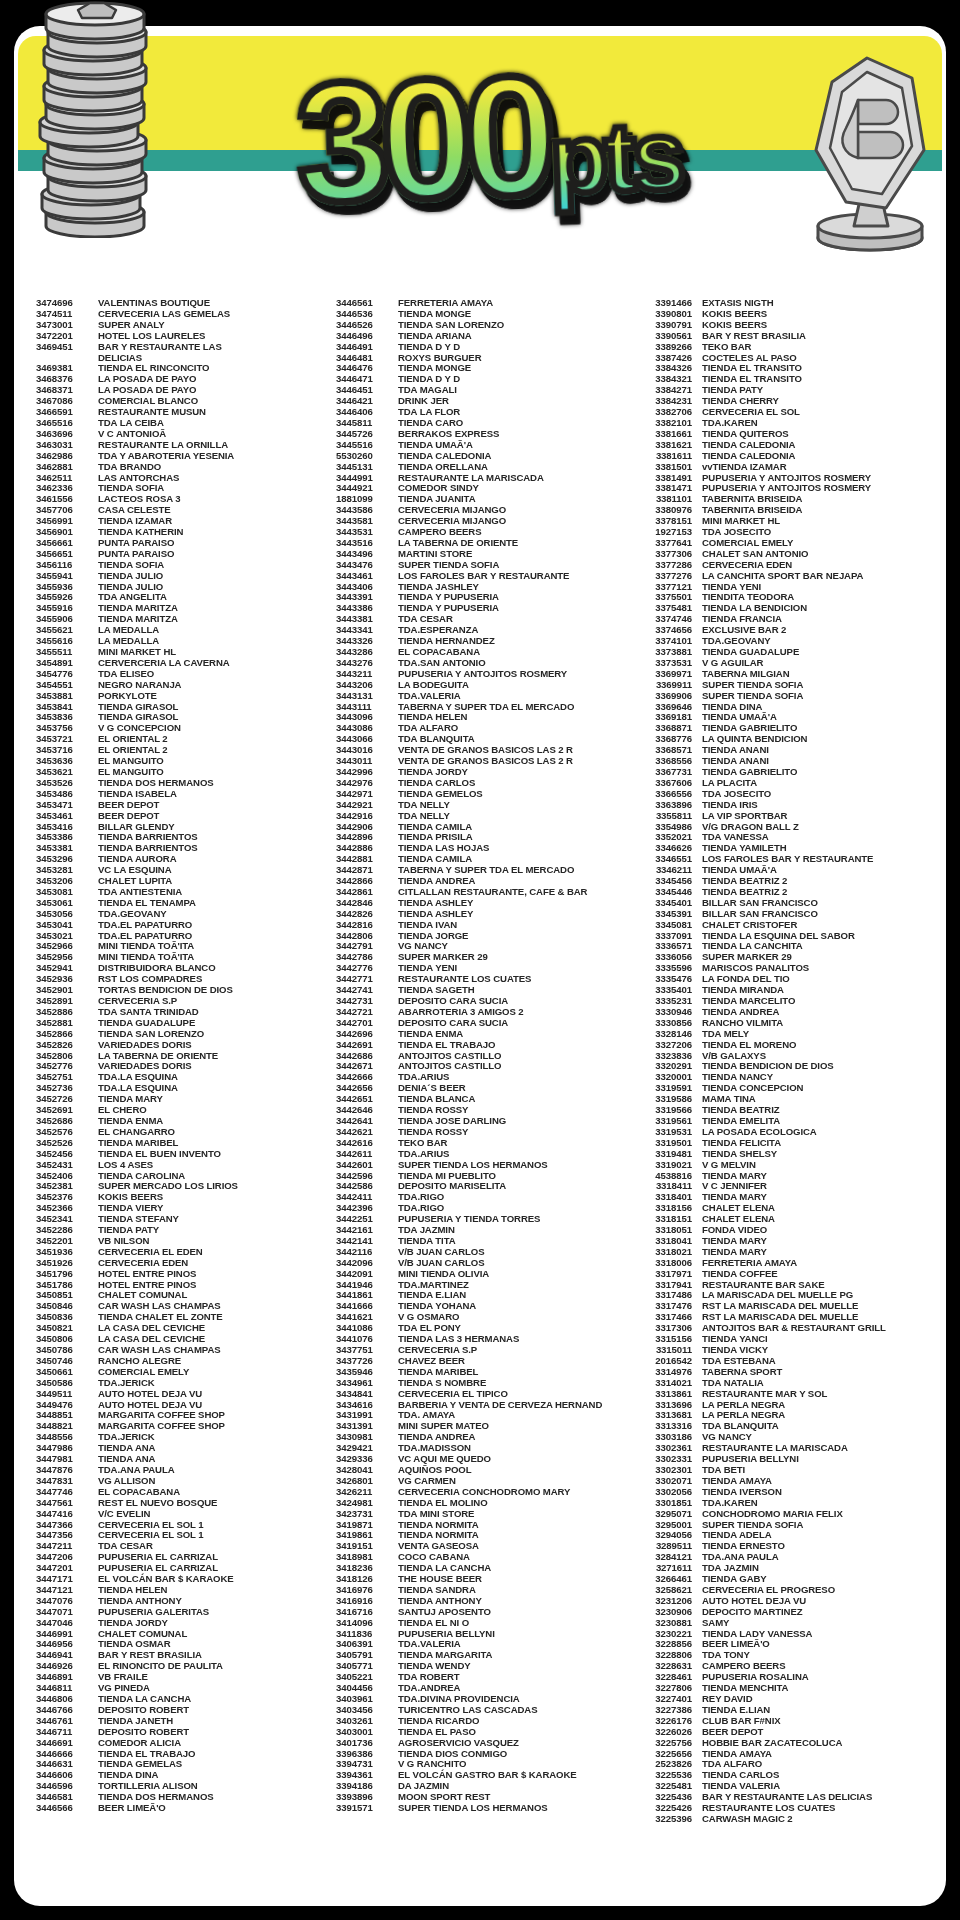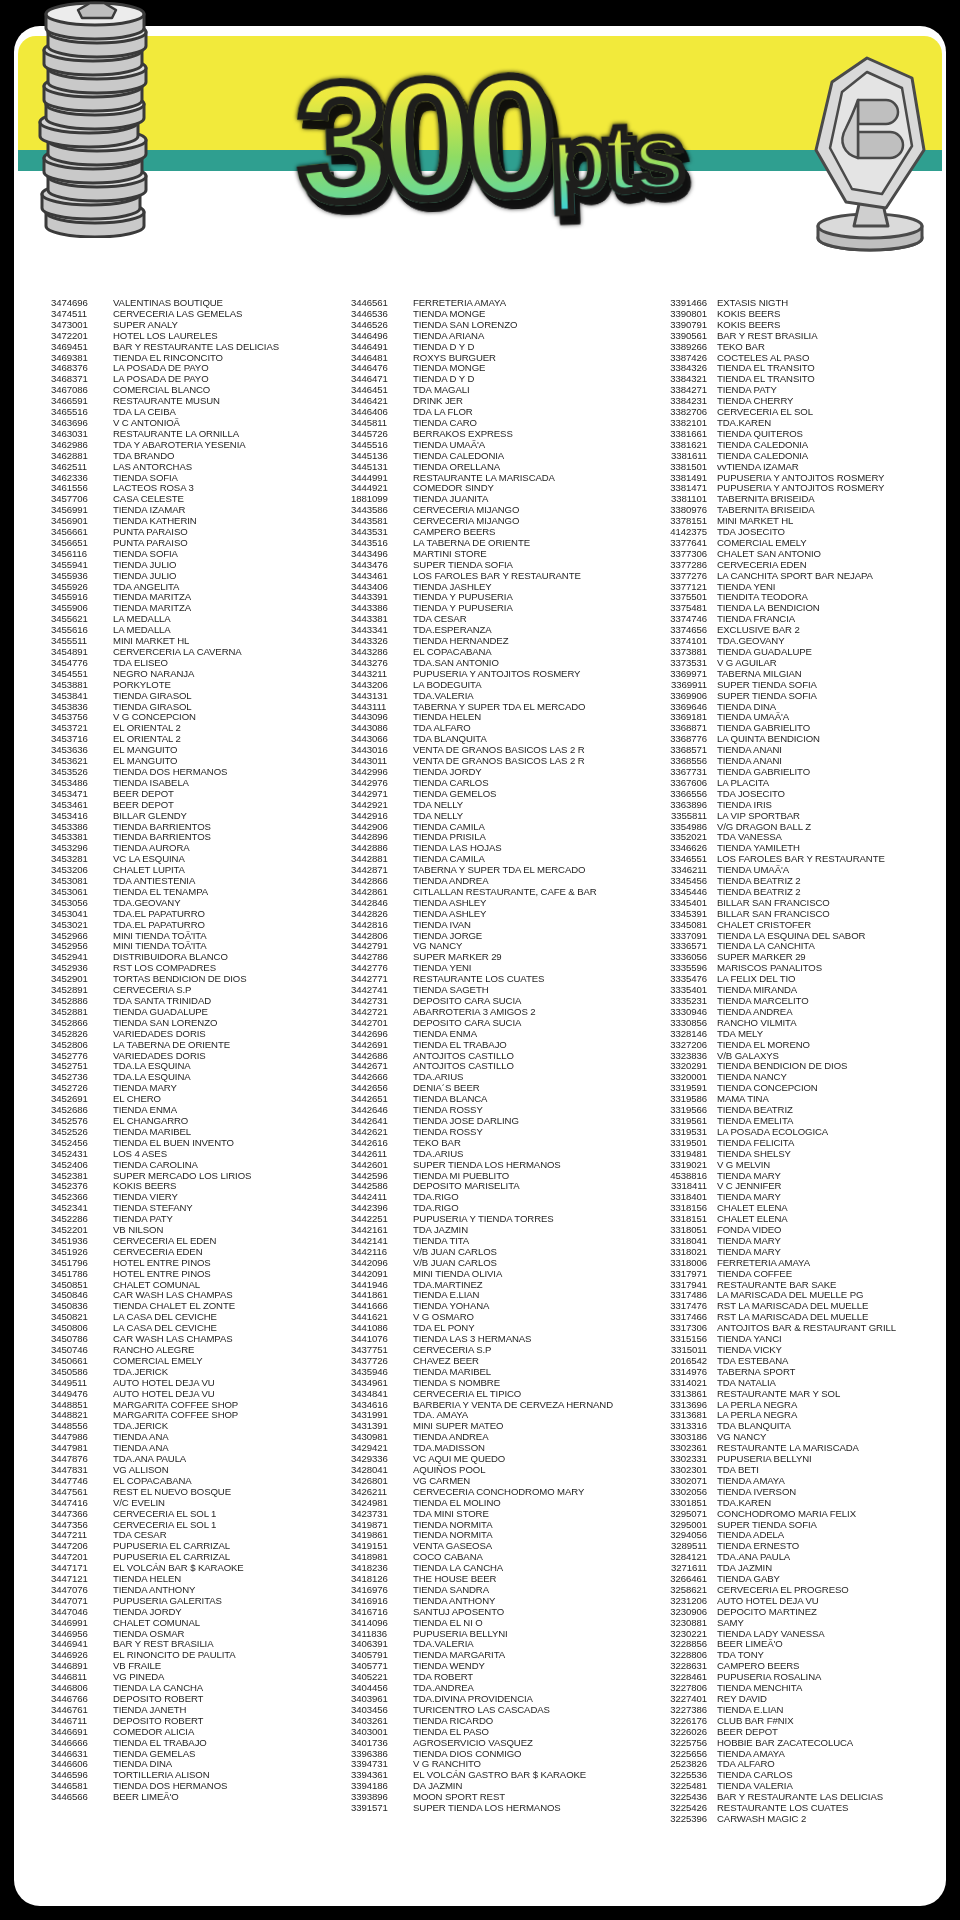--- a/index.html
+++ b/index.html
@@ -10,21 +10,21 @@
   .headline{position:absolute;left:170px;top:-4px;width:610px;height:250px;text-align:center;transform:rotate(-2deg);white-space:nowrap;}
   .pts-big,.pts-suffix{display:inline-block;font-weight:bold;
     background:linear-gradient(180deg,#f7f04a 0%,#ece93f 30%,#8fdc63 58%,#30d0e4 100%);
     -webkit-background-clip:text;background-clip:text;color:#57c9a0;-webkit-text-fill-color:transparent;
     -webkit-text-stroke:8px #1e1e1c;
     filter:drop-shadow(5px 9px 0 rgba(10,10,10,0.9)) drop-shadow(0 0 2px rgba(0,0,0,0.8));}
   .pts-big{font-size:168px;letter-spacing:-10px;line-height:230px;}
   .pts-suffix{font-size:96px;letter-spacing:-4px;margin-left:2px;-webkit-text-stroke:7px #1e1e1c;}
   .coin-stack{position:absolute;left:18px;top:-20px;}
   .medal{position:absolute;right:6px;top:30px;}
-  .list-wrap{position:absolute;left:37px;top:272px;right:6px;display:flex;}
+  .list-wrap{position:absolute;left:22px;top:272px;right:6px;display:flex;font-weight:bold;}
   .col{flex:none;}
   .col0{width:300px;}
   .col1{width:304px;}
   .col2{width:308px;text-align:right;}
   .row{display:flex;align-items:flex-start;line-height:10.9px;font-size:9.6px;color:#262626;letter-spacing:-0.1px;}
   .num{flex:none;width:52px;}
   .nm{margin-left:10px;}
   .col0 .nm{max-width:168px;}
   .col1 .nm,.col2 .nm{white-space:nowrap;}
 </style>
@@ -645,21 +645,21 @@
         </div>
         <div class="row">
           <span class="num">3445726</span>
           <span class="nm">BERRAKOS EXPRESS</span>
         </div>
         <div class="row">
           <span class="num">3445516</span>
           <span class="nm">TIENDA UMAÃ'A</span>
         </div>
         <div class="row">
-          <span class="num">3445136</span>
+          <span class="num">5530260</span>
           <span class="nm">TIENDA CALEDONIA</span>
         </div>
         <div class="row">
           <span class="num">3445131</span>
           <span class="nm">TIENDA ORELLANA</span>
         </div>
         <div class="row">
           <span class="num">3444991</span>
           <span class="nm">RESTAURANTE LA MARISCADA</span>
         </div>
@@ -1231,21 +1231,21 @@
         </div>
         <div class="row">
           <span class="num">3380976</span>
           <span class="nm">TABERNITA BRISEIDA</span>
         </div>
         <div class="row">
           <span class="num">3378151</span>
           <span class="nm">MINI MARKET HL</span>
         </div>
         <div class="row">
-          <span class="num">4142375</span>
+          <span class="num">1927153</span>
           <span class="nm">TDA JOSECITO</span>
         </div>
         <div class="row">
           <span class="num">3377641</span>
           <span class="nm">COMERCIAL EMELY</span>
         </div>
         <div class="row">
           <span class="num">3377306</span>
           <span class="nm">CHALET SAN ANTONIO</span>
         </div>
@@ -1396,21 +1396,21 @@
         <div class="row">
           <span class="num">3336056</span>
           <span class="nm">SUPER MARKER 29</span>
         </div>
         <div class="row">
           <span class="num">3335596</span>
           <span class="nm">MARISCOS PANALITOS</span>
         </div>
         <div class="row">
           <span class="num">3335476</span>
-          <span class="nm">LA FELIX DEL TIO</span>
+          <span class="nm">LA FONDA DEL TIO</span>
         </div>
         <div class="row">
           <span class="num">3335401</span>
           <span class="nm">TIENDA MIRANDA</span>
         </div>
         <div class="row">
           <span class="num">3335231</span>
           <span class="nm">TIENDA MARCELITO</span>
         </div>
         <div class="row">

